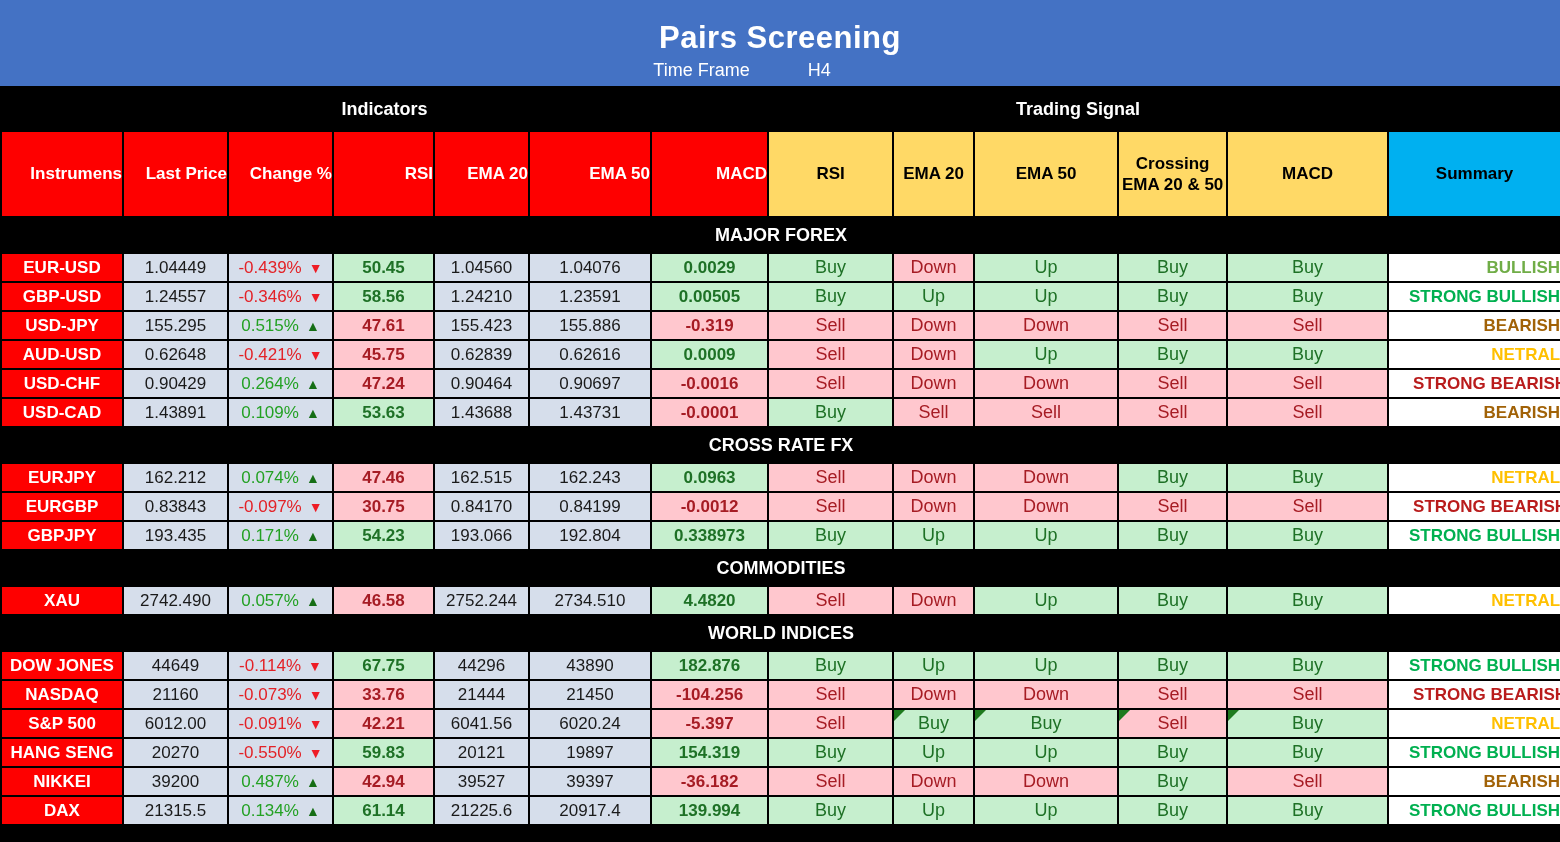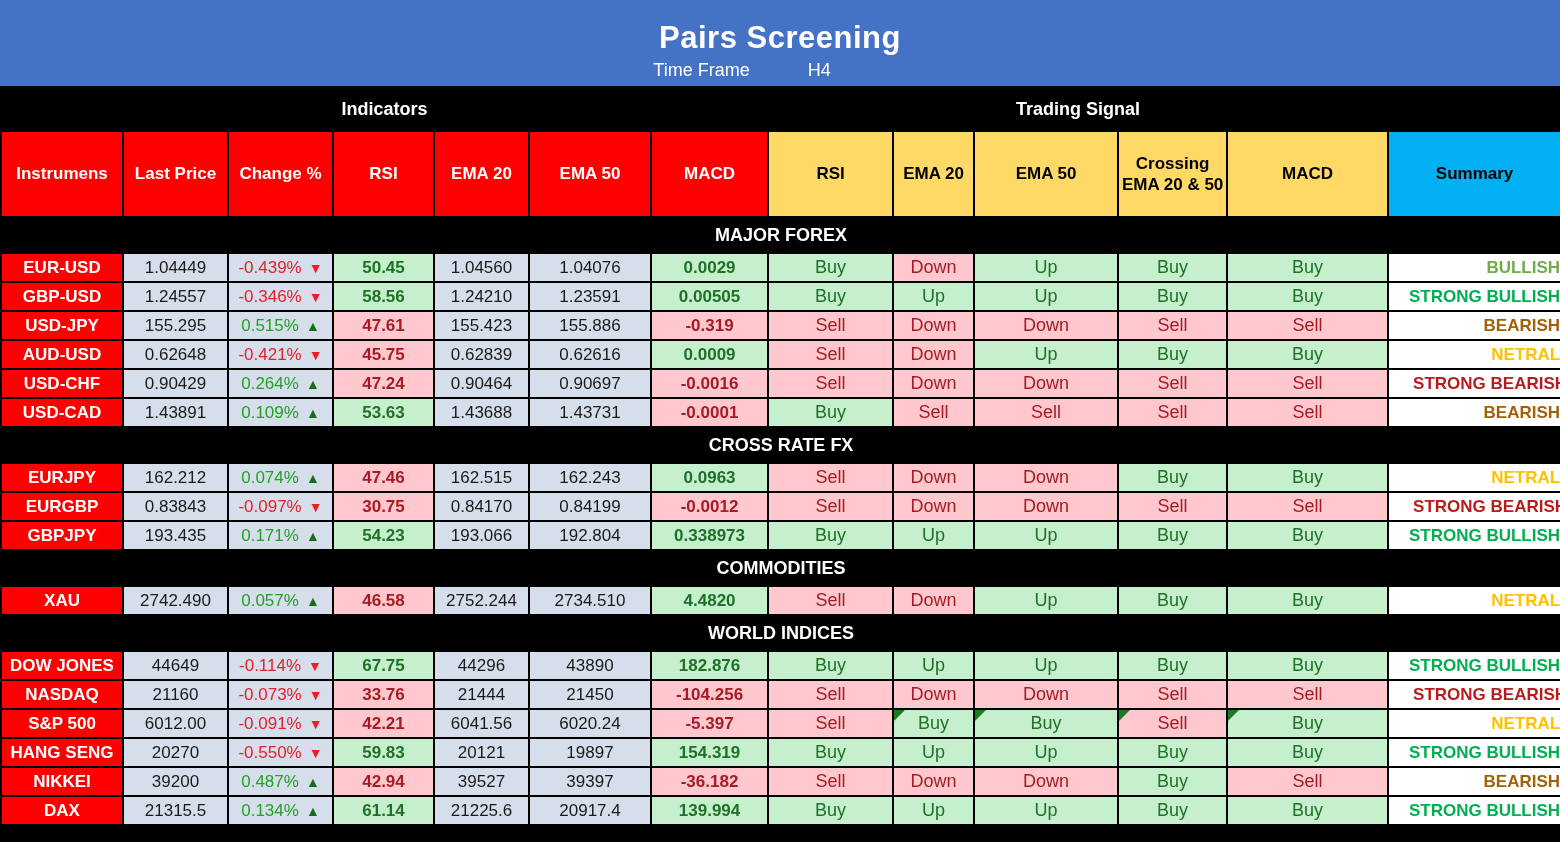--- a/index.html
+++ b/index.html
@@ -15,21 +15,21 @@
 
   
   table { border-collapse:collapse; table-layout:fixed; width:1560px; background:#000; }
   td { border:2px solid #000; text-align:center; vertical-align:middle;
        font-size:17px; overflow:hidden; white-space:nowrap; }
 
   tr.group-row { height:44px; }
   td.band { background:#000; color:#fff; font-weight:700; font-size:18px; }
   tr.header-row { height:86px; }
   td.hdr { font-weight:700; white-space:normal; line-height:1.25; }
-  td.hdr-red    { background:#FE0000; color:#fff; }
+  td.hdr-red    { background:#FE0000; color:#fff;text-align:right; }
   td.hdr-yellow { background:#FFD966; color:#000; }
   td.hdr-cyan   { background:#00B0F0; color:#000; }
 
   tr.section-row { height:36px; }
   td.sec { background:#000; color:#fff; font-weight:700; font-size:18px; }
 
   tr.data-row { height:29px; }
   td.inst { background:#FE0000; color:#fff; font-weight:700; }
   td.data { background:#D6DEEB; color:#1a1a1a; }
   td.good { background:#C6EFCE; color:#1E7126; }

